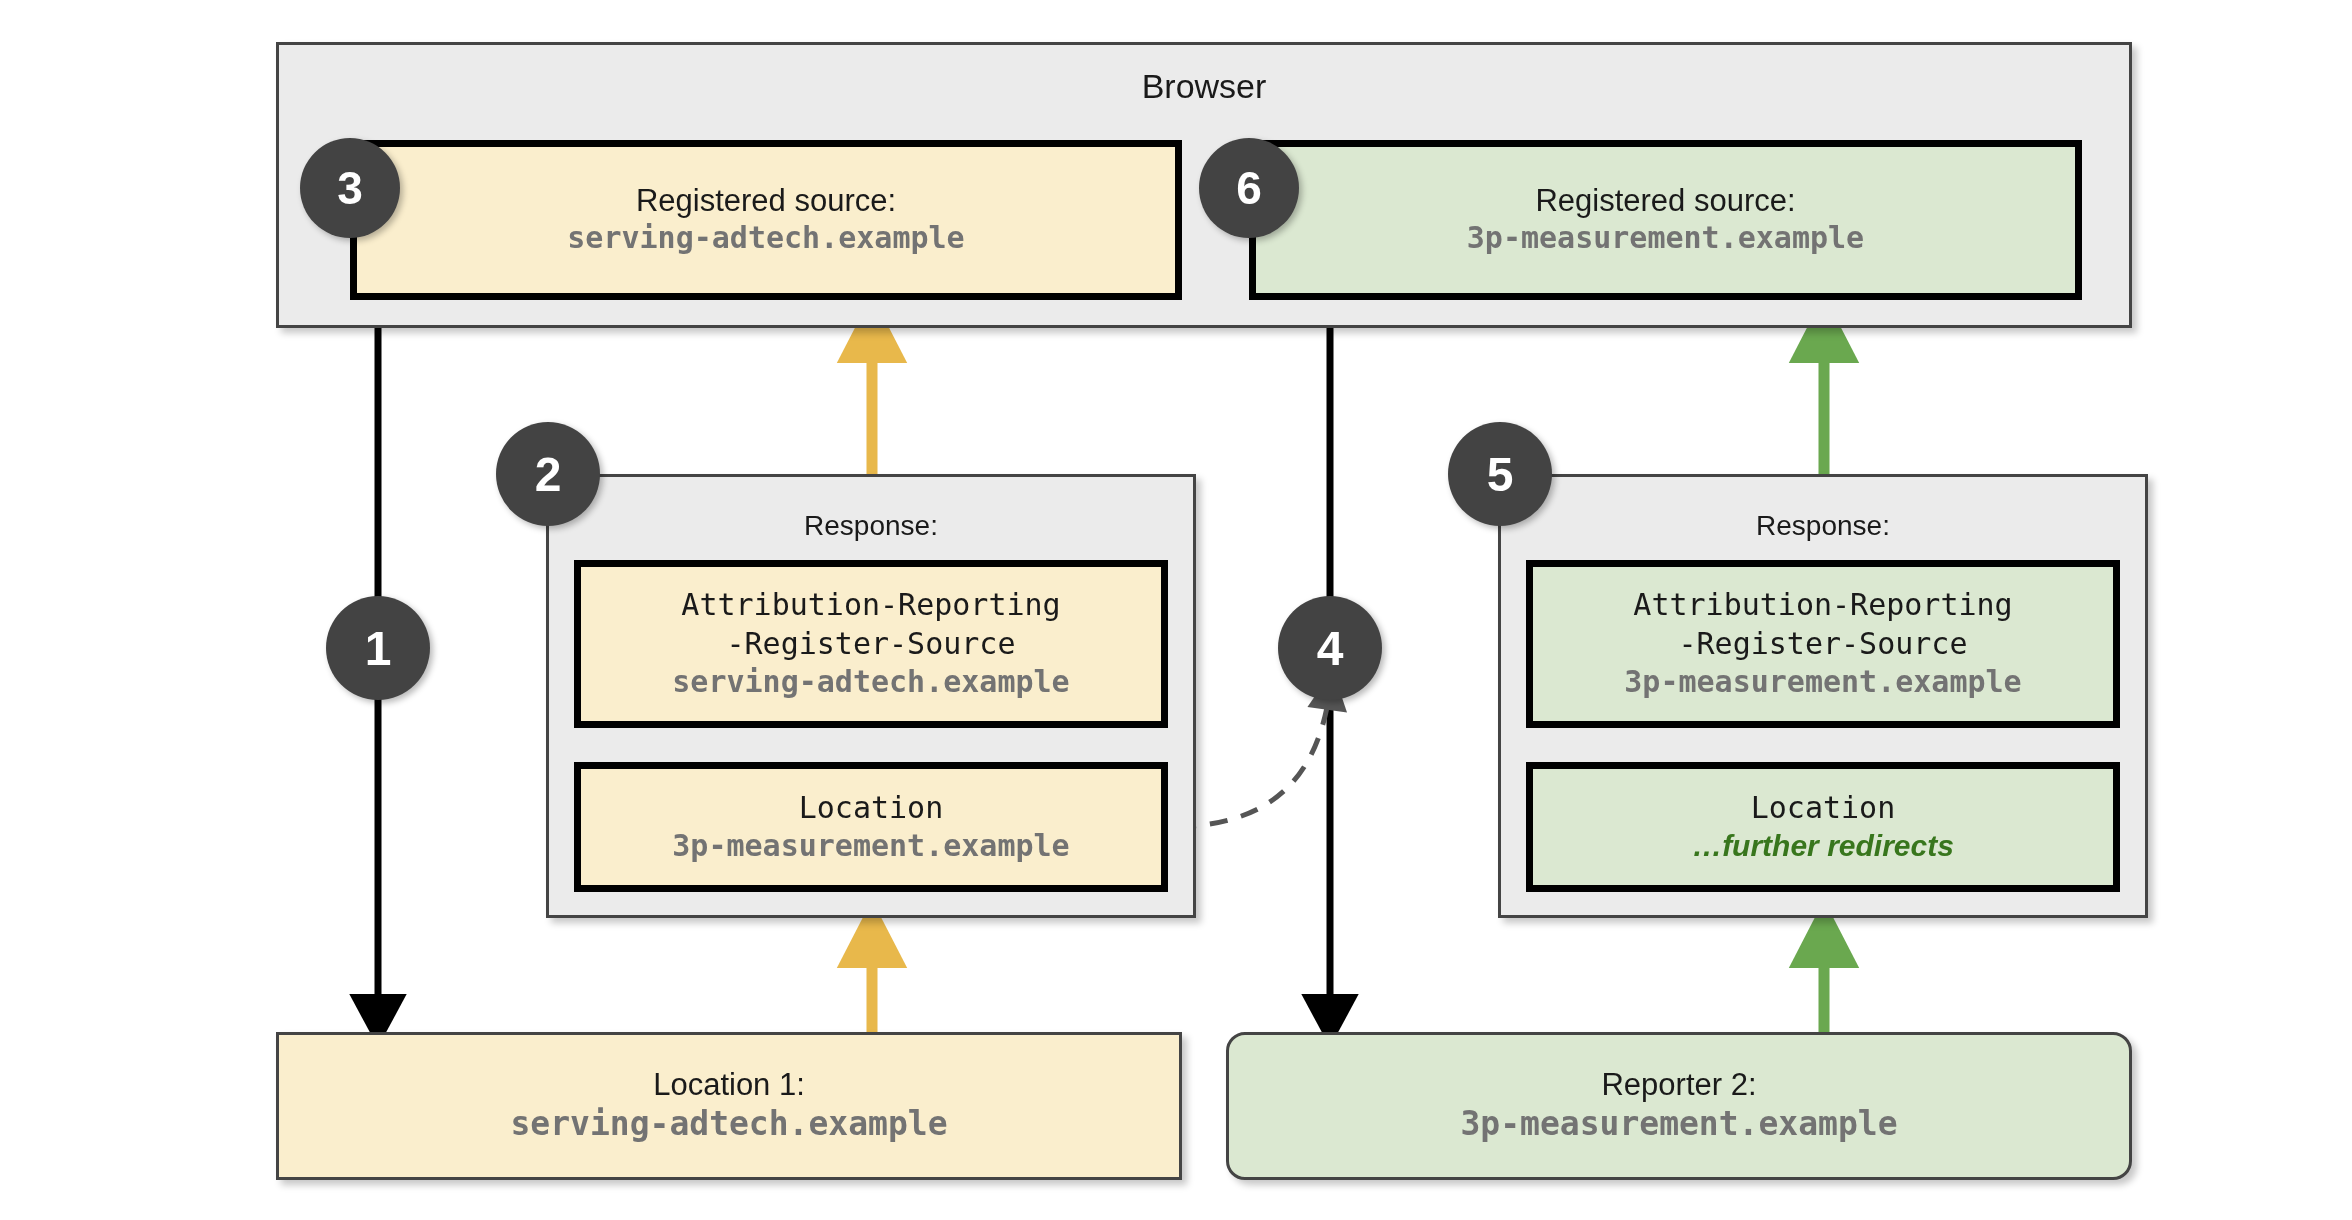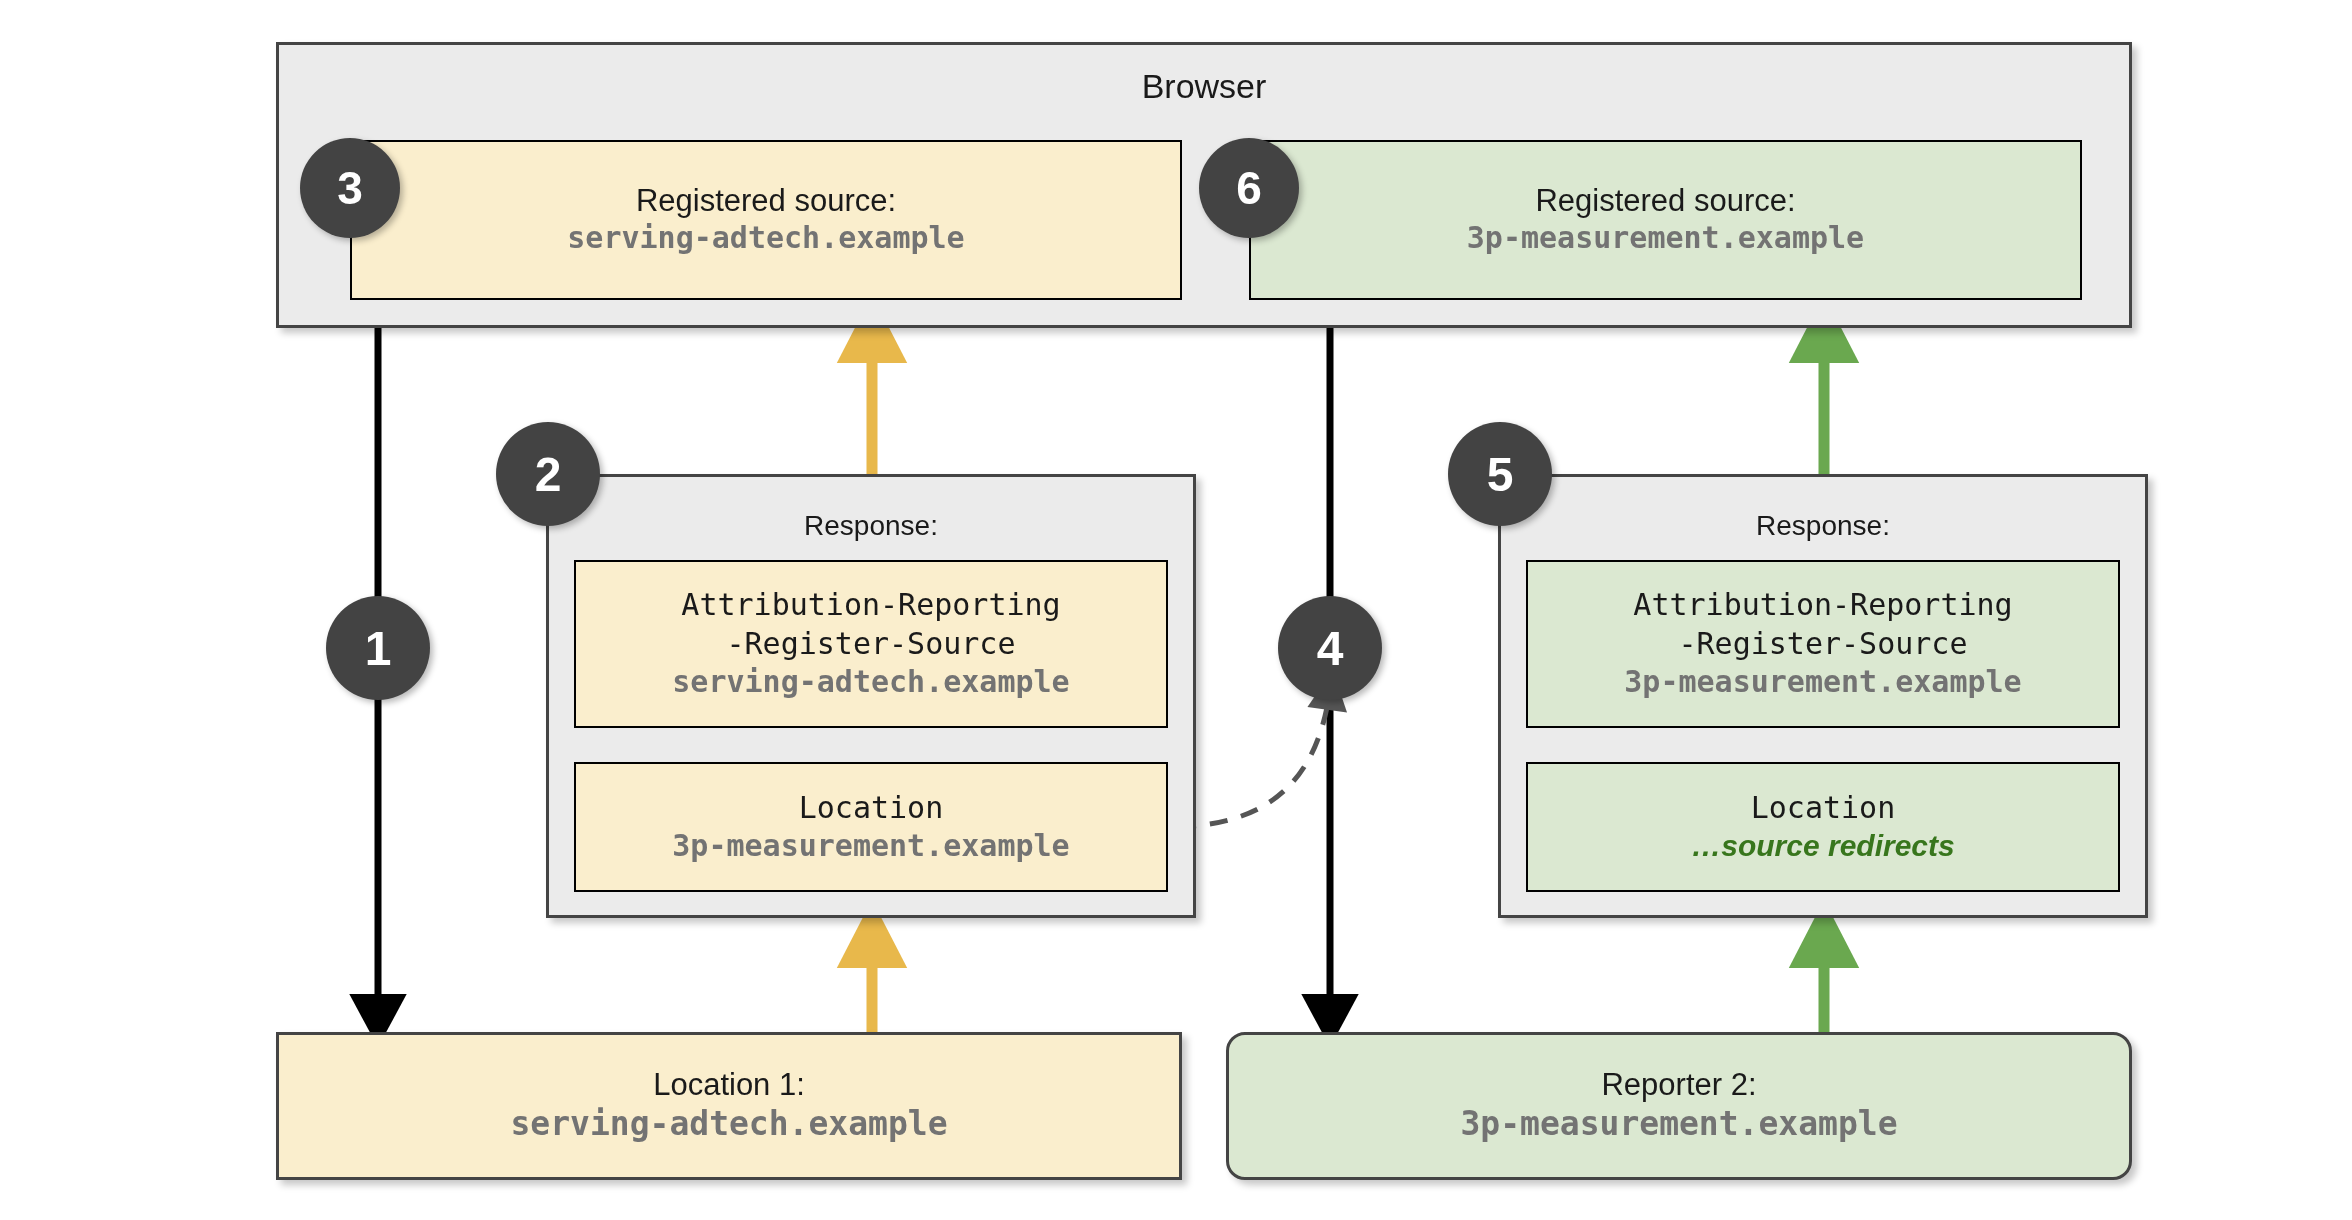--- a/index.html
+++ b/index.html
@@ -24,21 +24,21 @@
     box-sizing: border-box;
     border: 3px solid #444444;
     box-shadow: 5px 5px 7px rgba(0,0,0,0.22);
     display: flex;
     flex-direction: column;
     align-items: center;
   }
   .inner-box {
     position: absolute;
     box-sizing: border-box;
-    border: 2px solid #000000;
+    border: 7px solid #000000;
     display: flex;
     flex-direction: column;
     align-items: center;
     justify-content: center;
   }
 
   .bg-grey   { background: #ebebeb; }
   .bg-yellow { background: #faeecd; }
   .bg-green  { background: #dbe8d1; }
 
@@ -179,21 +179,21 @@
   </div>
 
   <div class="inner-box bg-green" style="left:1526px; top:560px; width:594px; height:168px; z-index:20;">
     <span class="label-mono">Attribution-Reporting
 -Register-Source</span>
     <span class="label-mono green">3p-measurement.example</span>
   </div>
 
   <div class="inner-box bg-green" style="left:1526px; top:762px; width:594px; height:130px; z-index:20;">
     <span class="label-mono">Location</span>
-    <span class="label-italic">…source redirects</span>
+    <span class="label-italic">…further redirects</span>
   </div>
 
   <div class="box bg-yellow" style="left:276px; top:1032px; width:906px; height:148px; z-index:10;
               justify-content:center;">
     <span class="label-sans">Location 1:</span>
     <span class="label-mono green" style="font-size:33px;">serving-adtech.example</span>
   </div>
 
   <div class="box bg-green" style="left:1226px; top:1032px; width:906px; height:148px; z-index:10;
               justify-content:center;border-radius:19px;">

